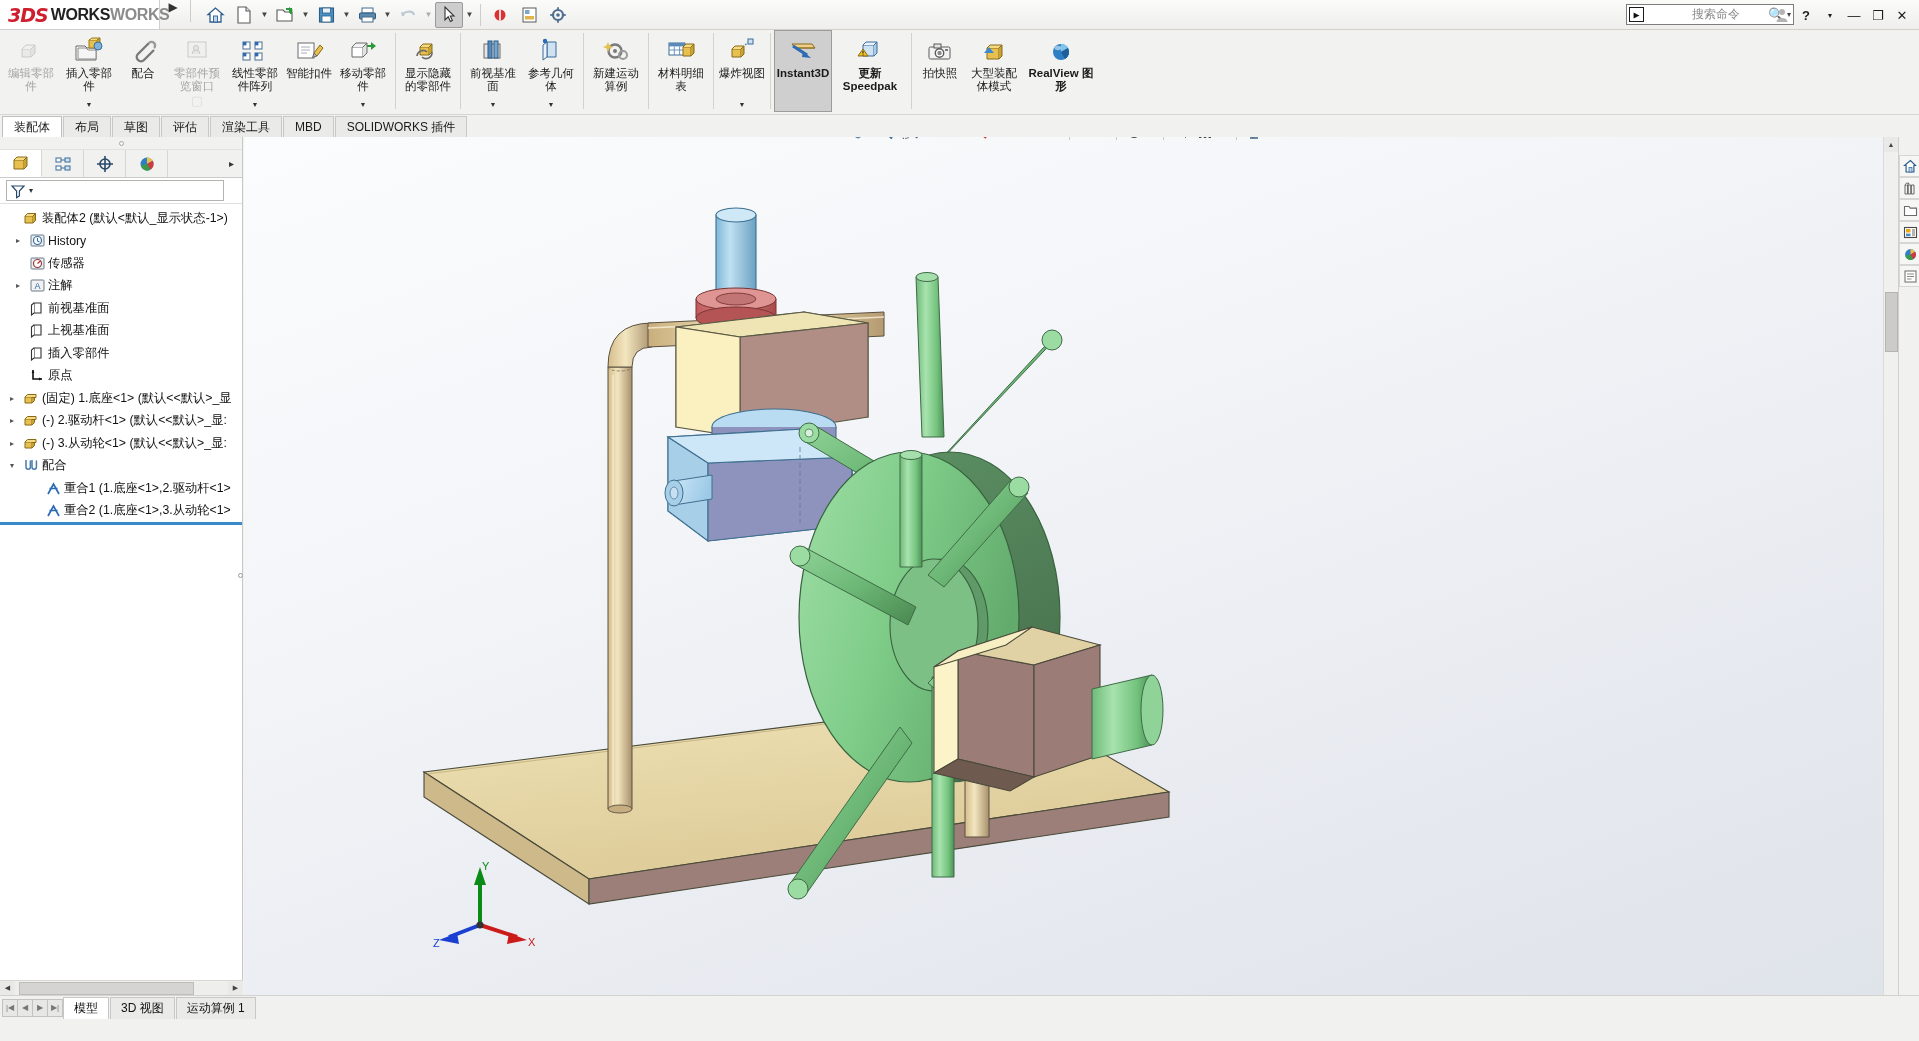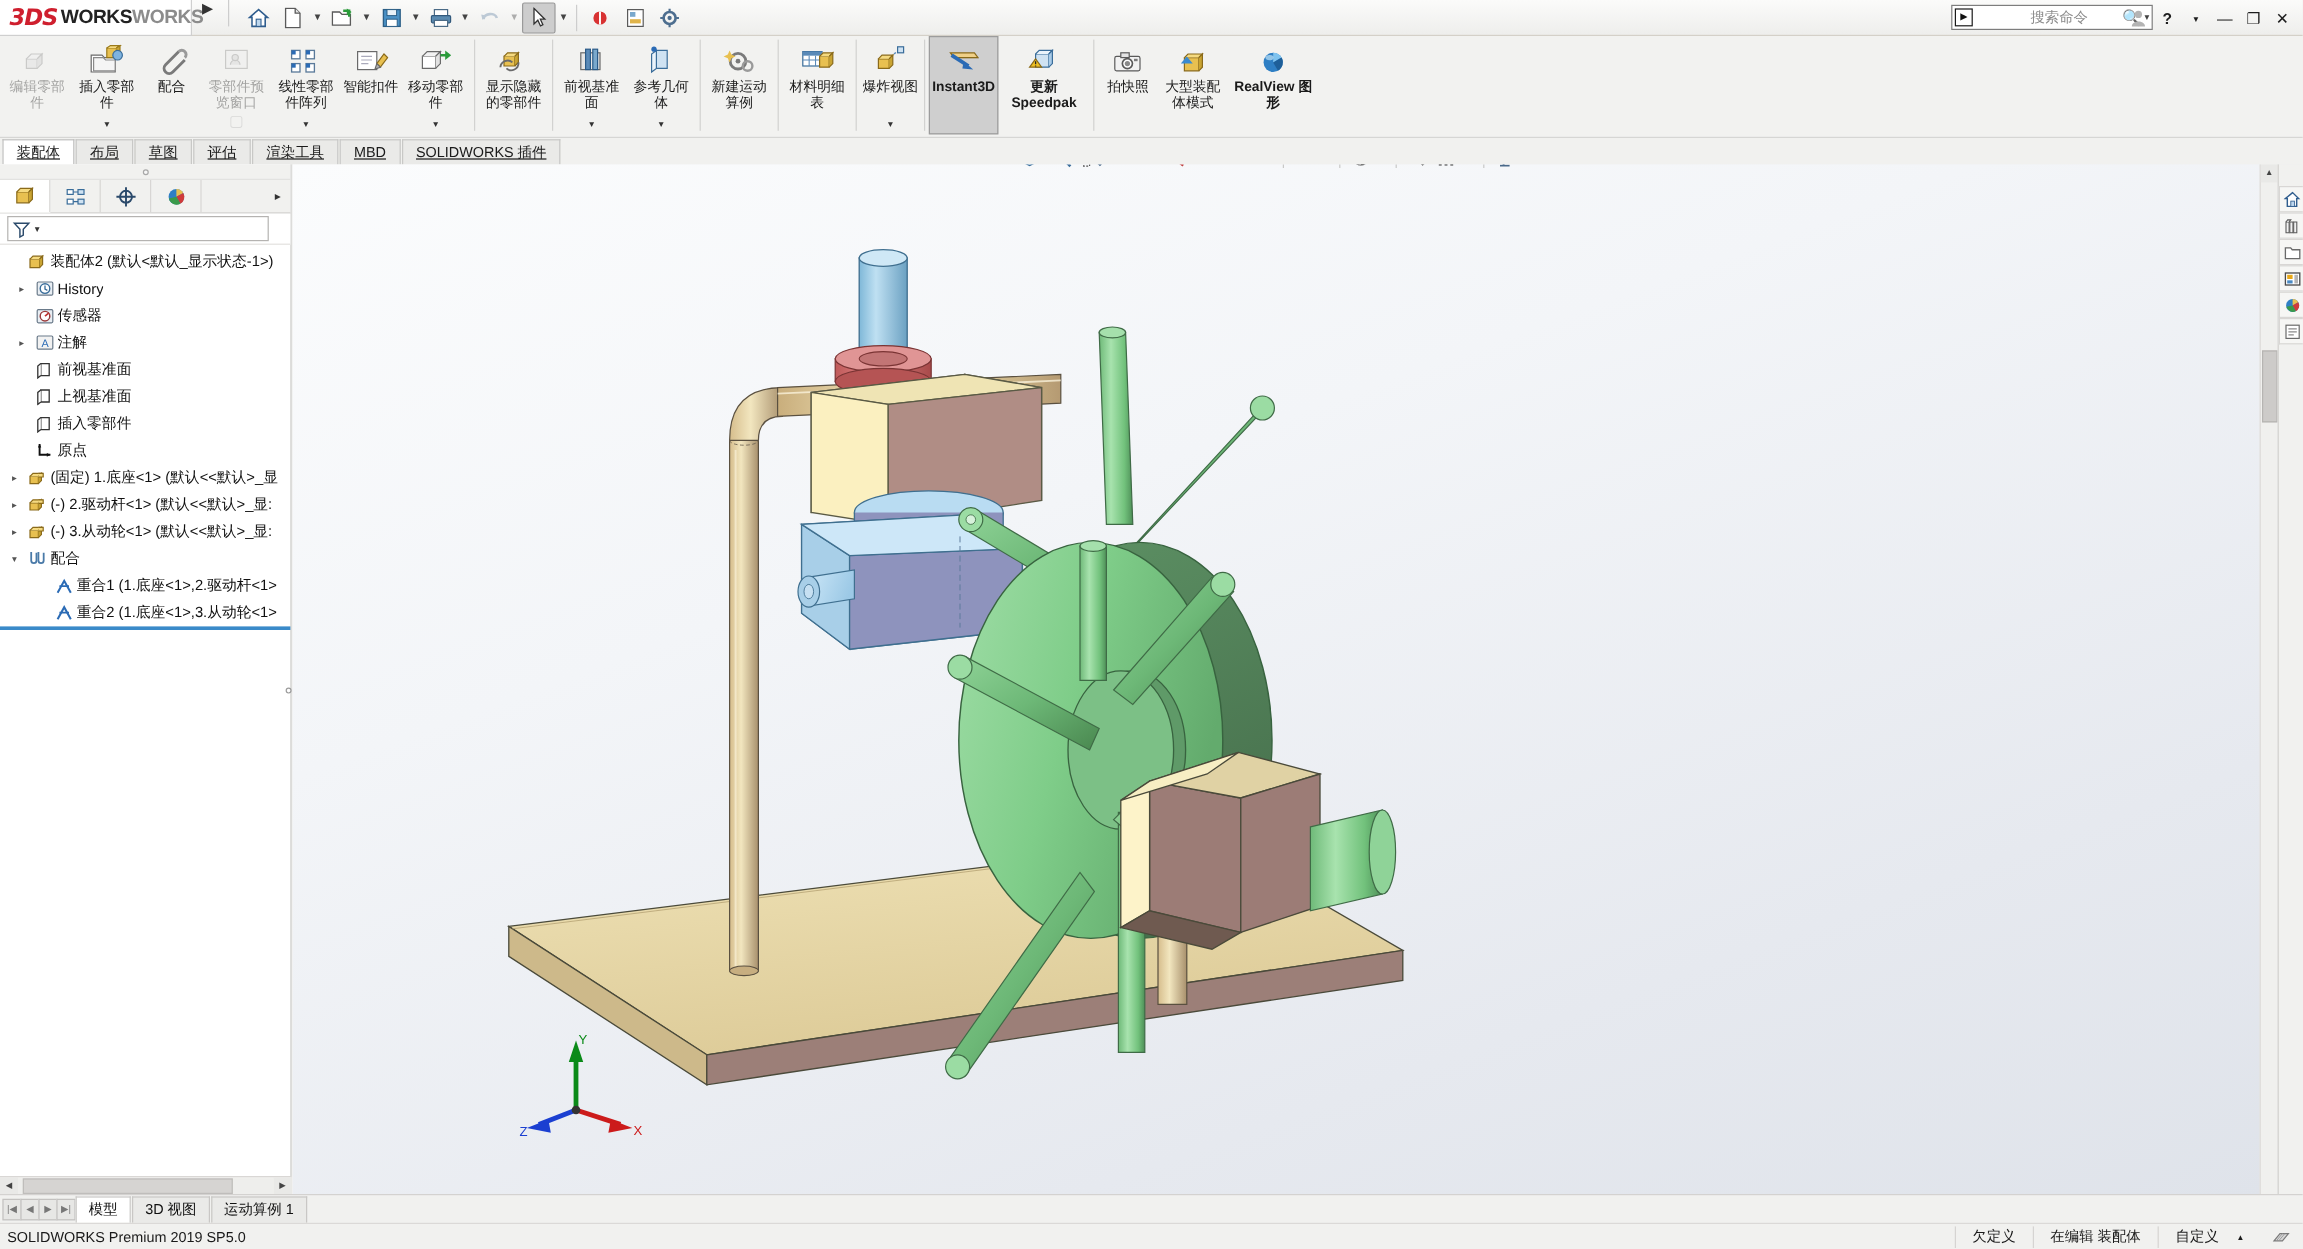--- a/index.html
+++ b/index.html
@@ -89,21 +89,21 @@
   .rb-sep { width: 1px; height: 76px; background: #d2d2d0; margin: 3px 3px 0 3px; }
 
   
   .cmdtabs {
     position: absolute; top: 115px; left: 0; width: 1919px; height: 22px;
     background: #f1f1ef; display: flex; align-items: flex-end; padding-left: 2px;
   }
   .cmdtab {
     height: 21px; padding: 0 11px; display: flex; align-items: center;
     font-size: 12px; color: #1a1a1a; border: 1px solid #c8c8c6;
-    border-bottom: none; background: #eaeae8; margin-right: 1px; text-decoration: underline;
+    border-bottom: none; background: #eaeae8; margin-right: 1px;
   }
   .cmdtab.active { background: #fff; border-color: #bfbfbd; }
 
   
   .leftpanel {
     position: absolute; top: 137px; left: 0; width: 243px; height: 858px;
     background: #fff; border-right: 1px solid #c8c8c6;
   }
   .lp-handlebar {
     height: 13px; background: #f1f1ef; border-bottom: 1px solid #e2e2e0;
@@ -1176,29 +1176,14 @@
   <div class="bottombar">
     <div class="nav-btn">|◀</div>
     <div class="nav-btn">◀</div>
     <div class="nav-btn">▶</div>
     <div class="nav-btn">▶|</div>
     <div class="btab active">模型</div>
     <div class="btab">3D 视图</div>
     <div class="btab">运动算例 1</div>
   </div>
 
-  <div class="statusbar">
-    <span>SOLIDWORKS Premium 2019 SP5.0</span>
-    <span class="sb-right">
-      <span class="sb-cell">欠定义</span>
-      <span class="sb-cell">在编辑 装配体</span>
-      <span class="sb-cell">自定义</span>
-      <span style="font-size:8px;padding:0 10px 0 2px">▴</span>
-      <span class="sb-cell" style="border:none;padding-right:6px">
-        <svg width="16" height="14" viewBox="0 0 16 14">
-            <path d="M2 10 l5-6 h7 l-5 6 z" fill="#d8d8d8" stroke="#7a7a7a"></path>
-            <path d="M4 10 l5-6 M6 10 l5-6" stroke="#9a9a9a" stroke-width=".8"></path>
-          </svg>
-      </span>
-    </span>
-  </div>
 
 </div>
 
 </body></html>

